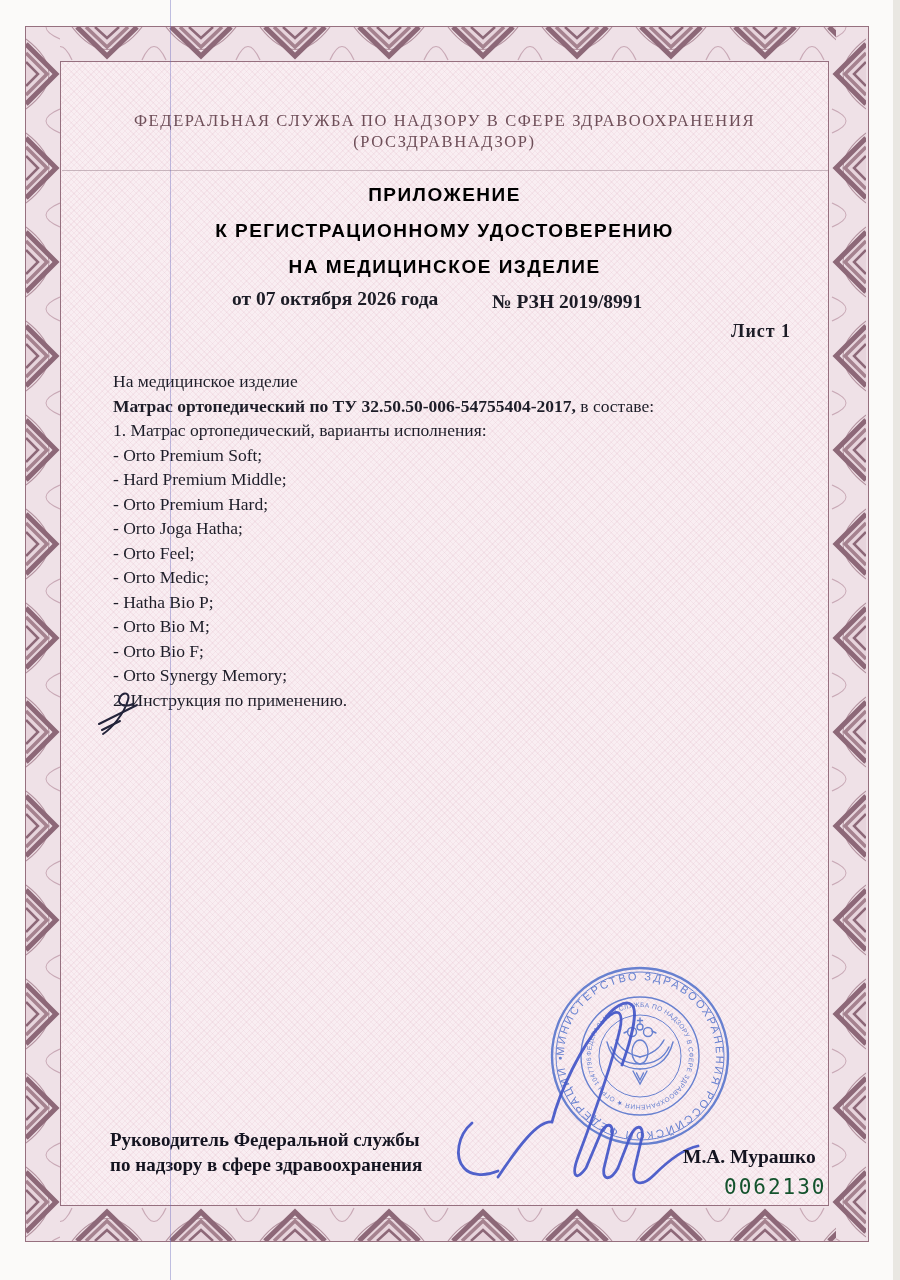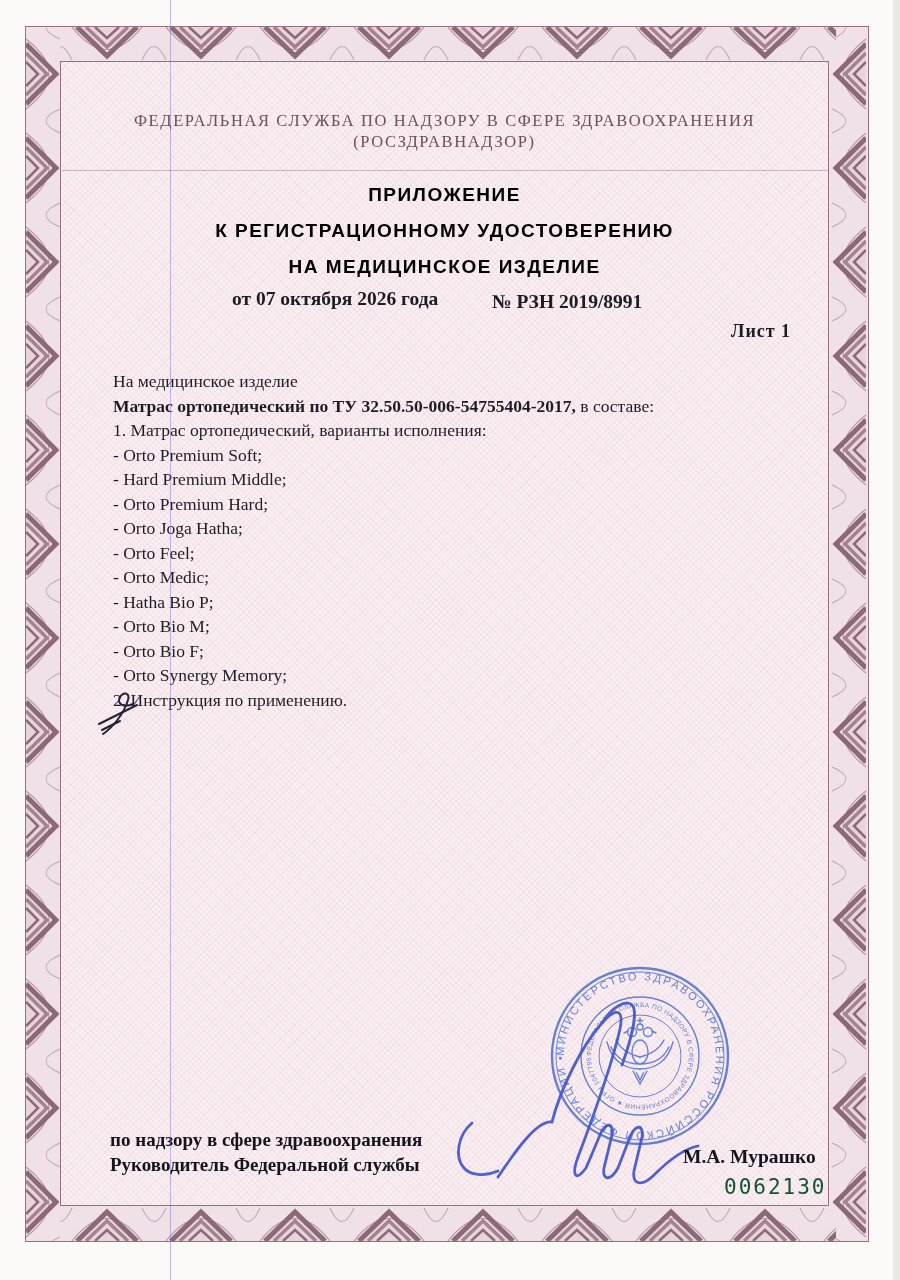--- a/index.html
+++ b/index.html
@@ -205,21 +205,21 @@
 
   <svg class="sig-svg" width="270" height="225" viewBox="0 0 270 225">
     <g stroke="#4356c8" stroke-width="2.8" fill="none" stroke-linecap="round" opacity="0.92">
       <path d="M32,138 C 18,150 14,172 24,183 C 30,190 44,192 58,186"></path>
       <path d="M58,192 C 78,162 98,135 112,137 C 120,105 142,60 162,38 C 176,22 184,24 180,44 C 171,84 152,135 138,172 C 131,191 136,197 146,183 L 160,150 C 166,136 174,138 172,150 L 164,183 C 162,195 170,197 178,183 L 190,152 C 196,138 204,140 202,152 L 194,186 C 192,200 202,202 214,190 C 232,172 248,163 258,161"></path>
       <path d="M162,38 C 172,22 186,14 192,20 C 198,26 192,52 182,80"></path>
     </g>
   </svg>
 
   <div class="signer">
+    <div>Руководитель Федеральной службы</div>
     <div>по надзору в сфере здравоохранения</div>
-    <div>Руководитель Федеральной службы</div>
   </div>
   <div class="signer-name">М.А. Мурашко</div>
   <div class="serial">0062130</div>
 
   <div class="fold-line"></div>
   <div class="scan-edge-right"></div>
 </div>
 
 </body></html>

